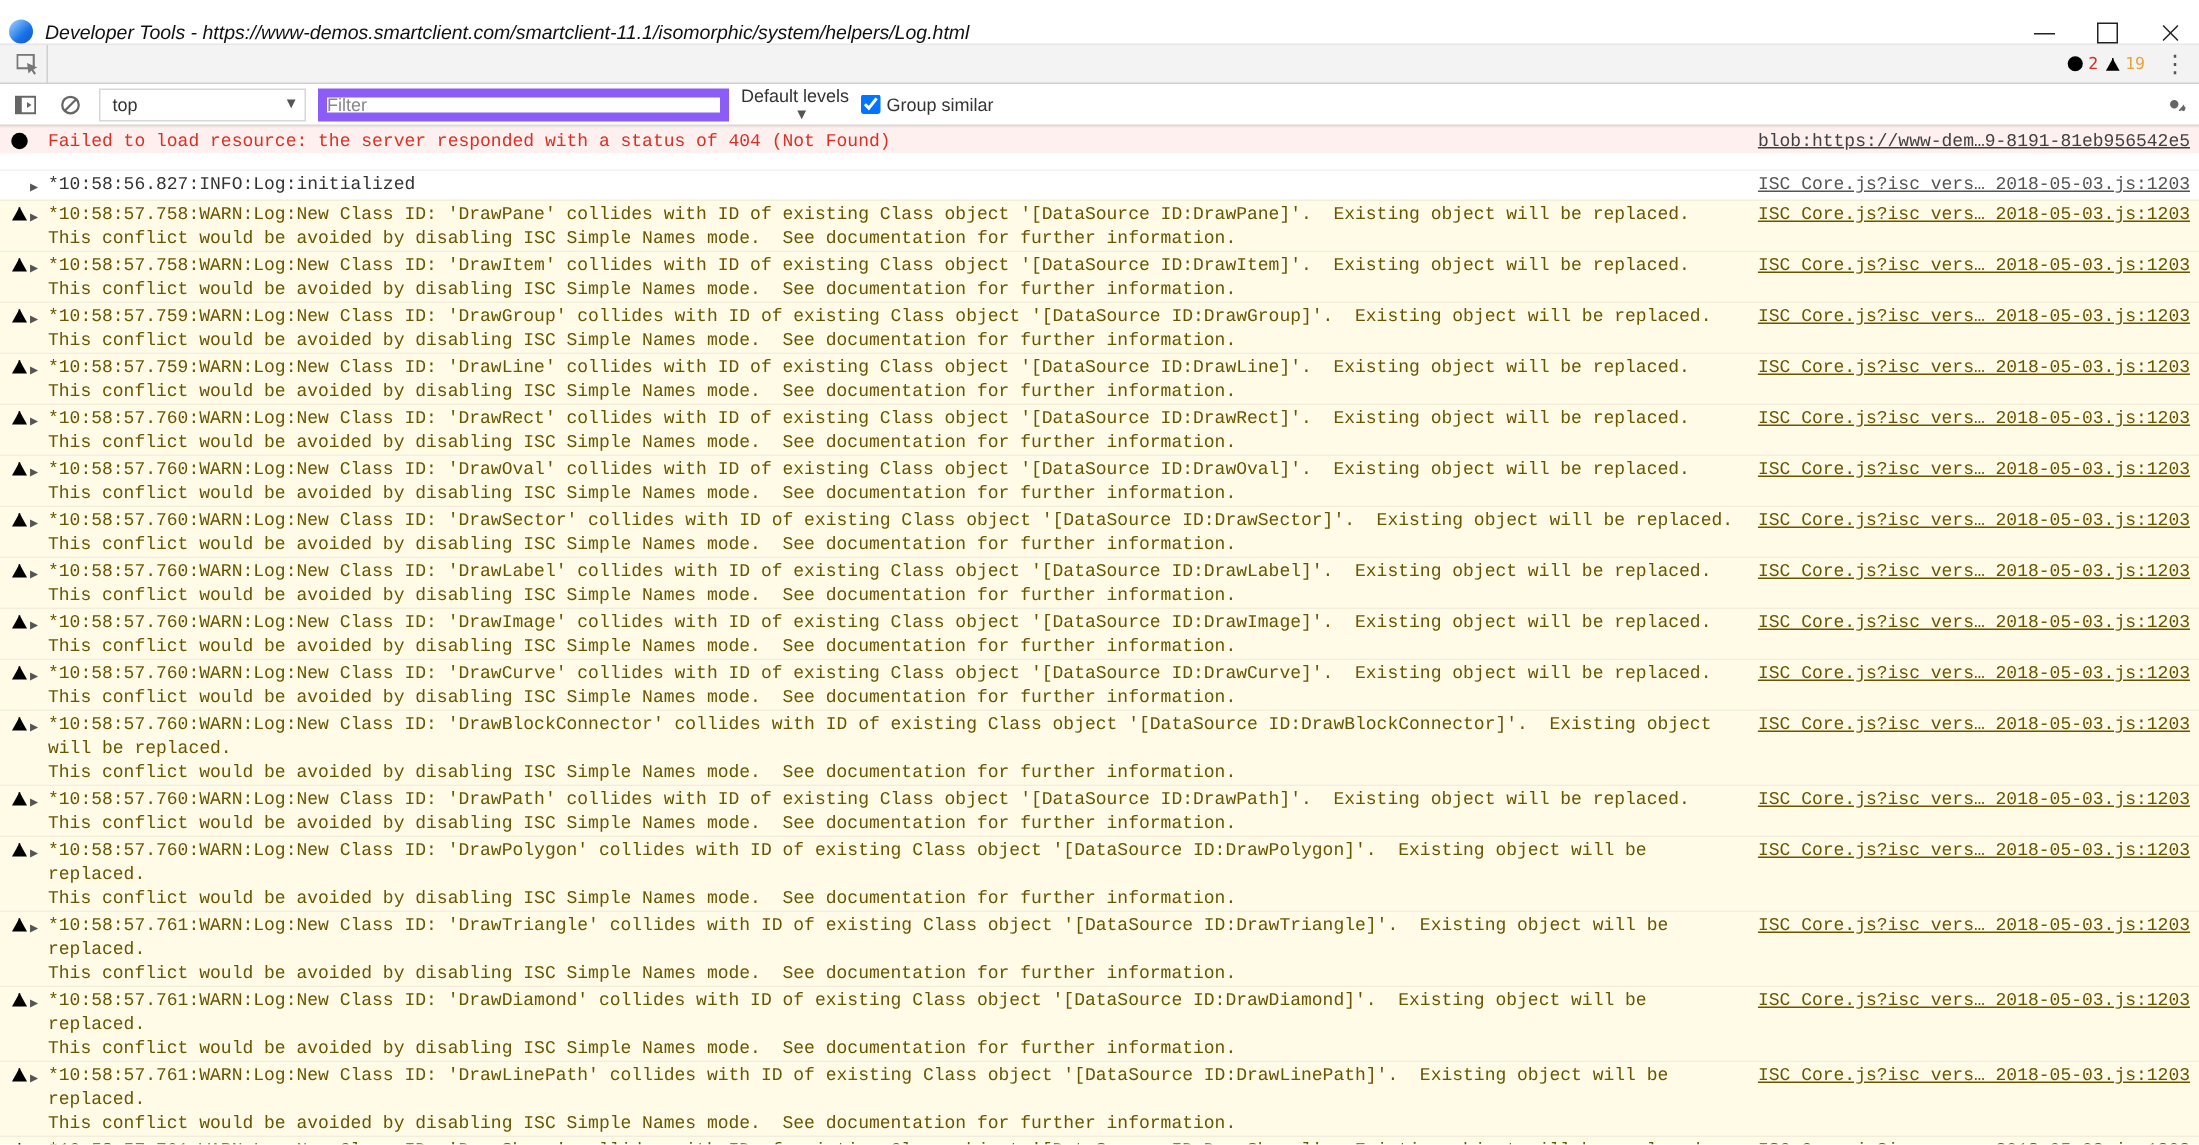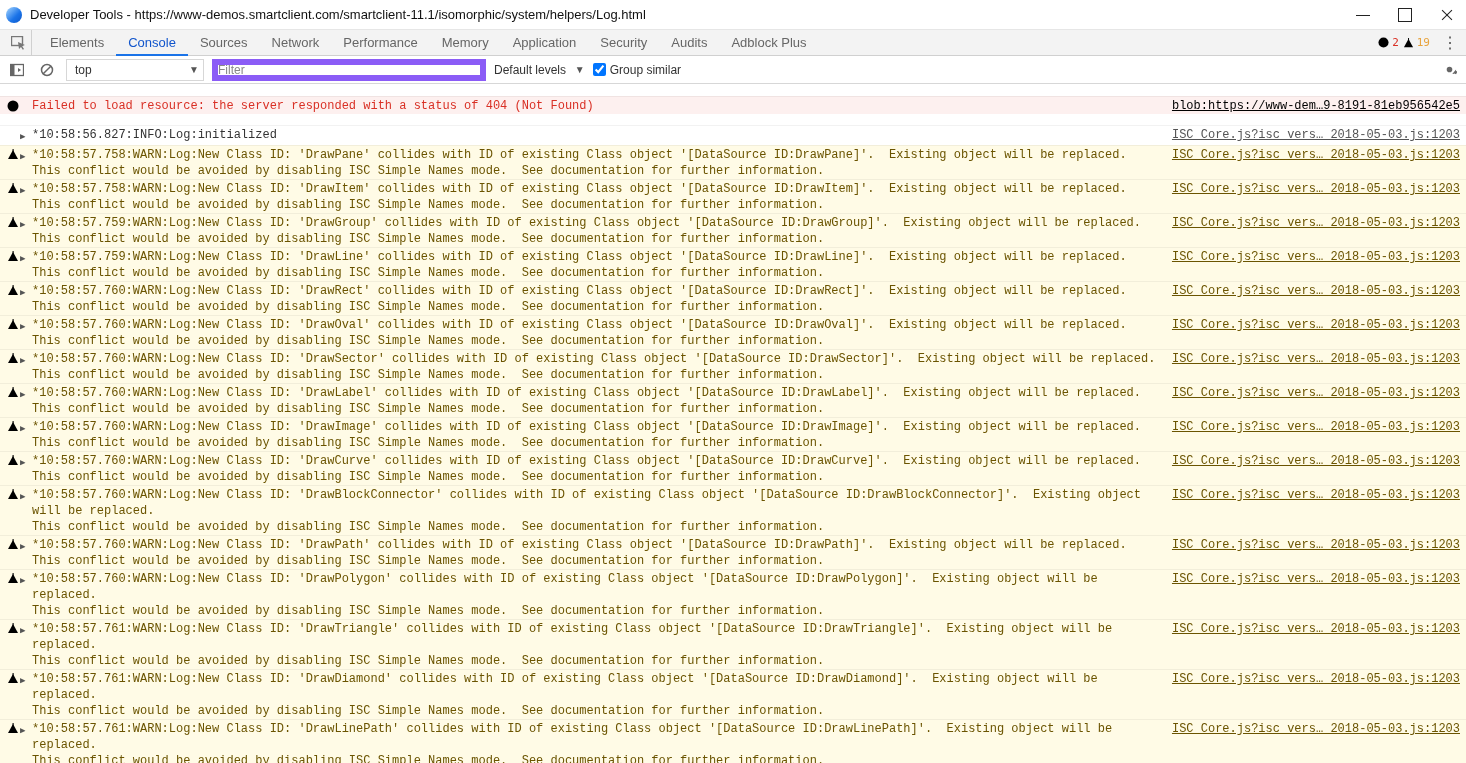--- a/index.html
+++ b/index.html
@@ -1,19 +1,19 @@
 <!DOCTYPE html>
 <html><head>
 <meta charset="utf-8">
 <style>
   * { box-sizing: border-box; margin: 0; padding: 0; }
   html, body { width: 1466px; height: 763px; overflow: hidden; font-family: "Segoe UI", Arial, sans-serif; font-size: 12px; color: #333; background: #fff; }
 
   
-  .titlebar { display: flex; align-items: center; height: 30px; padding: 0 6px; border-bottom: 1px solid #e6e6e6; }
+  .titlebar { display: flex; align-items: flex-end; height: 30px; padding: 0 6px; border-bottom: 1px solid #e6e6e6; font-style: italic; }
   .titlebar .app-icon { width: 16px; height: 16px; border-radius: 50%; background: linear-gradient(135deg,#a8d8ff 0%,#1a73e8 60%,#0c57c8 100%); margin-right: 8px; }
   .titlebar .title-text { font-size: 13px; color: #111; flex: 0 0 auto; }
   .titlebar .spacer { flex: 1 1 auto; }
   .titlebar .win-controls { display: flex; gap: 28px; align-items: center; padding-right: 6px; }
   .win-btn { width: 14px; height: 14px; position: relative; cursor: pointer; }
   .win-min::before { content: ""; position: absolute; left: 0; right: 0; top: 50%; border-top: 1px solid #222; }
   .win-max::before { content: ""; position: absolute; left: 0; right: 0; top: 0; bottom: 0; border: 1px solid #222; }
   .win-close::before, .win-close::after { content: ""; position: absolute; left: 50%; top: 50%; width: 14px; border-top: 1.5px solid #222; transform-origin: center; }
   .win-close::before { transform: translate(-50%,-50%) rotate(45deg); }
   .win-close::after  { transform: translate(-50%,-50%) rotate(-45deg); }
@@ -32,32 +32,32 @@
   .kebab { width: 20px; text-align:center; color:#555; font-size: 16px; cursor:pointer; margin-right: 6px; }
 
   
   .toolbar { display: flex; align-items: center; height: 28px; border-bottom: 1px solid #d7d7d7; padding: 0 6px; gap: 8px; background:#fff; }
   .tool-btn { width: 22px; height: 22px; display:flex; align-items:center; justify-content:center; color:#555; cursor:pointer; }
   .tool-btn svg { width: 14px; height: 14px; }
   .context-dd { display:flex; align-items:center; height: 22px; border: 1px solid #d7d7d7; padding: 0 4px 0 8px; font-size: 12px; color:#333; min-width: 138px; cursor:pointer; justify-content: space-between;}
   .dd-chevron { margin-left: 6px; font-size: 10px; color:#555; }
   .filter-input { height: 22px; border: 6px solid #8b5cf6; padding: 0 0; font-size: 12px; color:#333; width: 274px; outline: none; }
   .filter-input::placeholder { color: #888; }
-  .levels { display:flex; align-items:center; font-size: 12px; color:#333; cursor:pointer; }
+  .levels { display:flex; align-items:center; font-size: 12px; color:#333; cursor:pointer;flex-direction:column; }
   .chk { display:flex; align-items:center; font-size: 12px; color:#333; gap: 4px; }
   .chk input { width: 13px; height: 13px; }
   .toolbar .spacer { flex: 1 1 auto; }
   .gear { width: 22px; height: 22px; display:flex; align-items:center; justify-content:center; cursor:pointer; color:#555; }
   .gear svg { width: 15px; height: 15px; }
 
   
   .console-area { height: calc(763px - 30px - 26px - 28px); overflow: hidden; font-family: Consolas, "Courier New", monospace; font-size: 12px; line-height: 16px; background:#fff; }
   .row { display: flex; align-items: flex-start; padding: 1px 6px 0 6px; border-top: 1px solid rgba(0,0,0,0.05); }
-  .row.error-row { background: #fdf0ef; color: #d93025; margin-top: 12px; }
-  .row.error-row a.source-link { color: #000000; }
+  .row.error-row { background: #fdf0ef; color: #d93025; }
+  .row.error-row a.source-link { color: #404040; }
   .row.warn-row  { background: #fffbe6; color: #6b5400; }
   .row.info-row  { background: #ffffff; color: #333; margin-top: 11px; }
   .row .gutter { width: 14px; flex: 0 0 14px; display:flex; justify-content:center; padding-top:2px; }
   .row .expand-col { width: 12px; flex: 0 0 12px; color:#666; padding-top:1px; cursor:pointer; }
   .arrow-glyph::before { content: "▶"; font-size: 9px; color: #555; }
   .row .msg { flex: 1 1 auto; white-space: pre-wrap; }
   .row .src { flex: 0 0 auto; text-align: right; padding-left: 12px; white-space: nowrap; }
   a.source-link { color:#545454; text-decoration: underline; cursor:pointer; }
   .row.warn-row a.source-link { color:#6b5400; }
   @keyframes blink { 50% { opacity: 0; } }
@@ -89,32 +89,20 @@
   </div>
 </div>
 
 <div class="tabbar">
   <div class="leading-icon">
     <svg viewBox="0 0 16 14">
         <rect x="0.5" y="0.5" width="11" height="9" fill="none" stroke="#777" stroke-width="1.4"></rect>
         <path d="M7 6 L14 9 L11 10 L13 13 L11.8 13.8 L10 11 L8 13 Z" fill="#777"></path>
       </svg>
   </div>
-  <div id="tabs-host" style="display: flex;">
-      <div class="panel-tab">Elements</div>
-      <div class="panel-tab active">Console</div>
-      <div class="panel-tab">Sources</div>
-      <div class="panel-tab">Network</div>
-      <div class="panel-tab">Performance</div>
-      <div class="panel-tab">Memory</div>
-      <div class="panel-tab">Application</div>
-      <div class="panel-tab">Security</div>
-      <div class="panel-tab">Audits</div>
-      <div class="panel-tab">Adblock Plus</div>
-    </div>
   <div class="tab-spacer"></div>
   <div class="status-badge err">
     <span class="icn">
         <svg class="icon-error" viewBox="0 0 12 12">
           <use href="#ico-error"></use>
         </svg>
       </span>
     <span>2</span>
   </div>
   <div class="status-badge warn">

